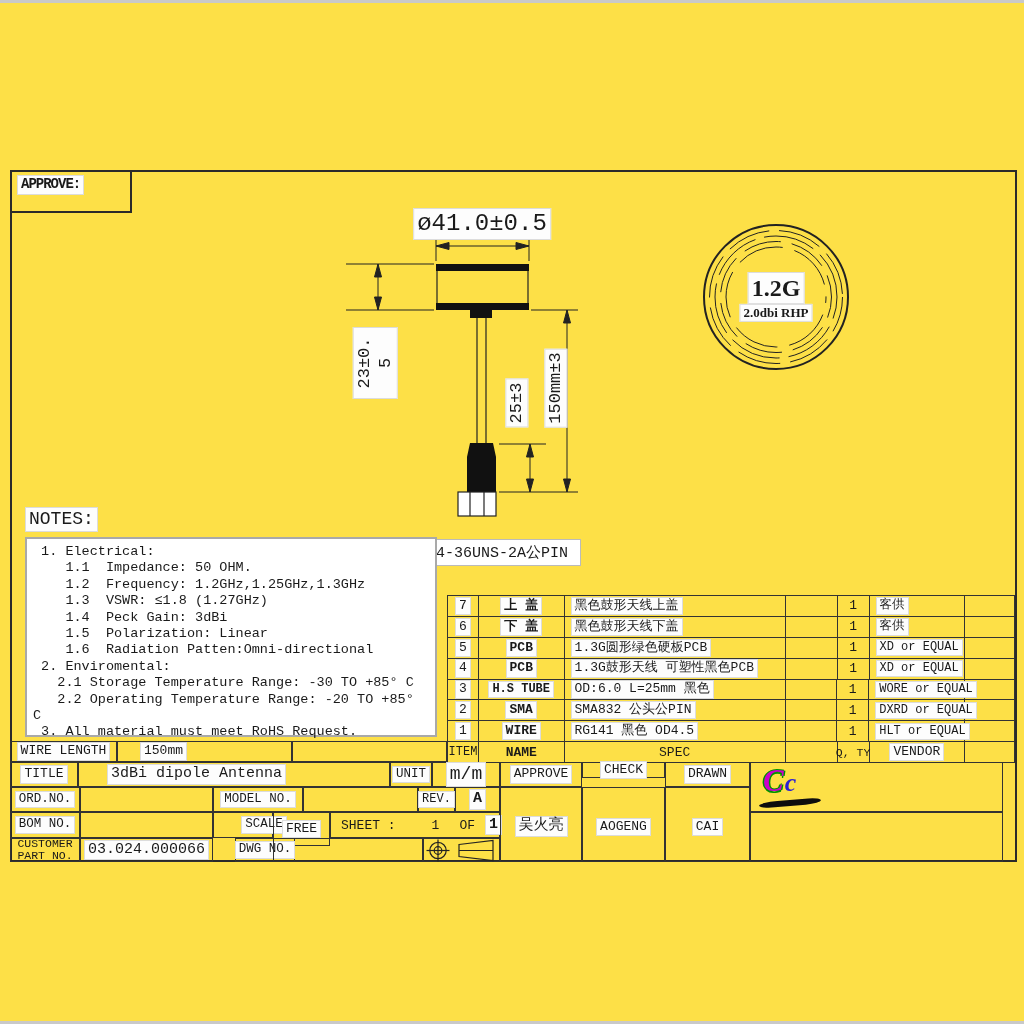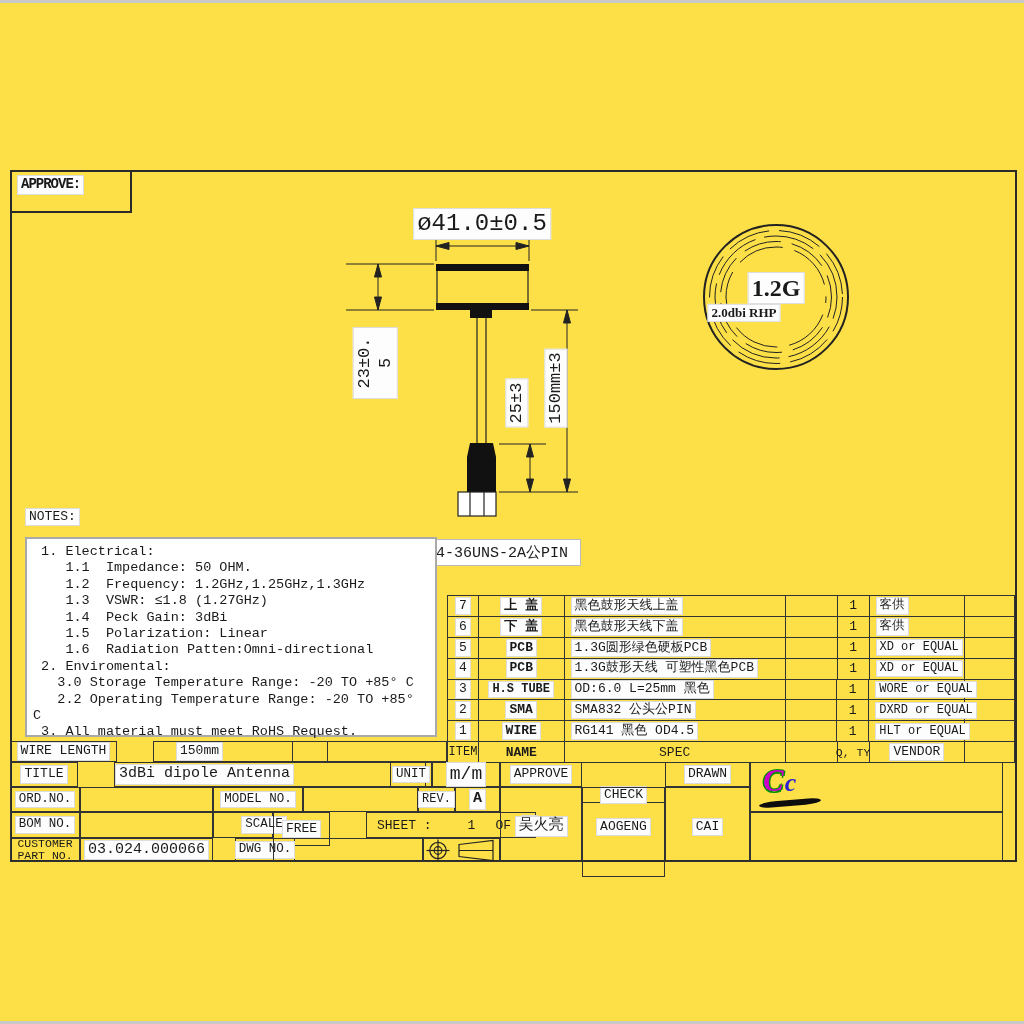--- a/index.html
+++ b/index.html
@@ -2,21 +2,21 @@
 <html><head>
 <meta charset="utf-8">
 <style>
   html,body{margin:0;padding:0;}
   body{width:1024px;height:1024px;background:#fff;font-family:"Liberation Mono","DejaVu Sans Mono",monospace;color:#1a1a1a;}
   #page-root{position:relative;width:1024px;height:1024px;overflow:hidden;background:#fde047;}
   .abs{position:absolute;box-sizing:border-box;}
   .edge{background:#c9c9c9;}
   .frame{border:2px solid #2a2a2a;}
   .cell{border:1px solid #333;display:flex;align-items:center;justify-content:center;font-size:13px;overflow:visible;white-space:nowrap;}
-  .cell.left{justify-content:flex-start;margin-left:36px;}
+  .cell.left{justify-content:flex-start;}
   .tbox{border:1px solid #dcdcdc;background:#fdfdfd;padding:0 3px;display:inline-block;line-height:1.25;}
   .notes-box{border:2px solid #a9a9a9;background:#fff;padding:5px 6px;}
   .note-line{white-space:pre;font-size:13.5px;line-height:16.4px;}
   .vdim{transform:translate(-50%,-50%) rotate(-90deg);text-align:center;font-size:17px;}
   .vdim span{display:block;}
   
   #parts-table{border:1px solid #333;display:flex;flex-direction:column;}
   .trow{display:flex;height:20.75px;border-bottom:1px solid #333;}
   .trow:last-child{border-bottom:none;}
   .tc{box-sizing:border-box;border-right:1px solid #333;display:flex;align-items:center;font-size:13px;white-space:nowrap;overflow:visible;}
@@ -98,39 +98,39 @@
   <div class="abs vdim tbox" style="left:375px;top:363px;width:72px;">
     <span>23±0.</span>
     <span>5</span>
   </div>
   <div class="abs vdim tbox" style="left:517px;top:403px;">25±3</div>
   <div class="abs vdim tbox" style="left:556px;top:388px;">150mm±3</div>
 
   <div class="abs" style="left:776px;top:288px;transform:translate(-50%,-50%);font-family:'Liberation Serif',serif;font-weight:bold;font-size:24px;">
     <span class="tbox">1.2G</span>
   </div>
-  <div class="abs" style="left:744px;top:313px;transform:translate(-50%,-50%);font-family:'Liberation Serif',serif;font-weight:bold;font-size:13px;letter-spacing:0px;text-align:center;">
+  <div class="abs" style="left:776px;top:313px;transform:translate(-50%,-50%);font-family:'Liberation Serif',serif;font-weight:bold;font-size:13px;letter-spacing:0px;text-align:center;">
     <span class="tbox">2.0dbi RHP</span>
   </div>
 
   <div class="abs" style="left:405px;top:539px;width:176px;height:27px;border:1px solid #bbb;background:#fff;display:flex;align-items:center;justify-content:center;font-size:15px;">1/4-36UNS-2A公PIN</div>
 
   <div class="abs" style="left:25px;top:507px;">
-    <span class="tbox" style="font-size:13px;">NOTES:</span>
+    <span class="tbox" style="font-size:18px;">NOTES:</span>
   </div>
   <div class="abs notes-box" style="left:25px;top:537px;width:412px;height:200px;">
     <div class="note-line"> 1. Electrical:</div>
     <div class="note-line">    1.1  Impedance: 50 OHM.</div>
     <div class="note-line">    1.2  Frequency: 1.2GHz,1.25GHz,1.3GHz</div>
     <div class="note-line">    1.3  VSWR: ≤1.8 (1.27GHz)</div>
     <div class="note-line">    1.4  Peck Gain: 3dBi</div>
     <div class="note-line">    1.5  Polarization: Linear</div>
     <div class="note-line">    1.6  Radiation Patten:Omni-directional</div>
     <div class="note-line"> 2. Enviromental:</div>
-    <div class="note-line">   3.0 Storage Temperature Range: -20 TO +85° C</div>
+    <div class="note-line">   2.1 Storage Temperature Range: -30 TO +85° C</div>
     <div class="note-line">   2.2 Operating Temperature Range: -20 TO +85°</div>
     <div class="note-line">C</div>
     <div class="note-line"> 3. All material must meet RoHS Request.</div>
   </div>
 
   <div id="parts-table" class="abs" style="left:447px;top:595px;width:568px;height:168px;">
     <div class="trow">
       <div class="tc c w-item">
           <span class="tbox">7</span>
         </div>
@@ -288,21 +288,21 @@
       <span class="tbox">WIRE LENGTH</span>
     </div>
   <div class="abs cell left" style="left:117px;top:741px;width:175px;height:21px;padding-left:22px;">
       <span class="tbox">150mm</span>
     </div>
   <div class="abs cell" style="left:292px;top:741px;width:155px;height:21px;"></div>
 
   <div class="abs cell" style="left:10px;top:762px;width:68px;height:25px;">
       <span class="tbox">TITLE</span>
     </div>
-  <div class="abs cell left" style="left:78px;top:762px;width:312px;height:25px;font-size:15px;">
+  <div class="abs cell left" style="left:78px;top:762px;width:312px;height:25px;padding-left:28px;font-size:15px;">
       <span class="tbox">3dBi dipole Antenna</span>
     </div>
   <div class="abs cell" style="left:390px;top:762px;width:42px;height:25px;font-size:12.5px;">
       <span class="tbox">UNIT</span>
     </div>
   <div class="abs cell" style="left:432px;top:762px;width:68px;height:25px;font-size:18px;">
       <span class="tbox">m/m</span>
     </div>
 
   <div class="abs cell" style="left:10px;top:787px;width:70px;height:25px;font-size:12.5px;">
@@ -356,31 +356,31 @@
         <line x1="13" y1="0.5" x2="13" y2="22.5"></line>
         <polygon points="34,5.5 68,1.5 68,21.5 34,17.5"></polygon>
         <line x1="34" y1="11.5" x2="68" y2="11.5"></line>
       </g>
     </svg>
   </div>
 
   <div class="abs cell" style="left:500px;top:762px;width:82px;height:25px;">
       <span class="tbox">APPROVE</span>
     </div>
-  <div class="abs cell" style="left:582px;top:762px;width:83px;height:16px;margin-top:25px;">
+  <div class="abs cell" style="left:582px;top:762px;width:83px;height:16px;">
       <span class="tbox">CHECK</span>
     </div>
   <div class="abs cell" style="left:665px;top:762px;width:85px;height:25px;">
       <span class="tbox">DRAWN</span>
     </div>
 
   <div class="abs cell" style="left:500px;top:787px;width:82px;height:75px;align-items:flex-start;padding-top:28px;font-size:15px;">
       <span class="tbox">吴火亮</span>
     </div>
-  <div class="abs cell" style="left:582px;top:787px;width:83px;height:90px;align-items:flex-start;padding-top:30px;">
+  <div class="abs cell" style="left:582px;top:787px;width:83px;height:75px;align-items:flex-start;padding-top:30px;">
       <span class="tbox">AOGENG</span>
     </div>
   <div class="abs cell" style="left:665px;top:787px;width:85px;height:75px;align-items:flex-start;padding-top:30px;">
       <span class="tbox">CAI</span>
     </div>
 
   <div class="abs cell" style="left:750px;top:762px;width:253px;height:50px;justify-content:flex-start;">
     <div style="position:relative;width:90px;height:48px;padding-left:12px;box-sizing:border-box;">
       <span class="logo-c1">C</span><span class="logo-c2">c</span>
       <div class="swoosh"></div>

